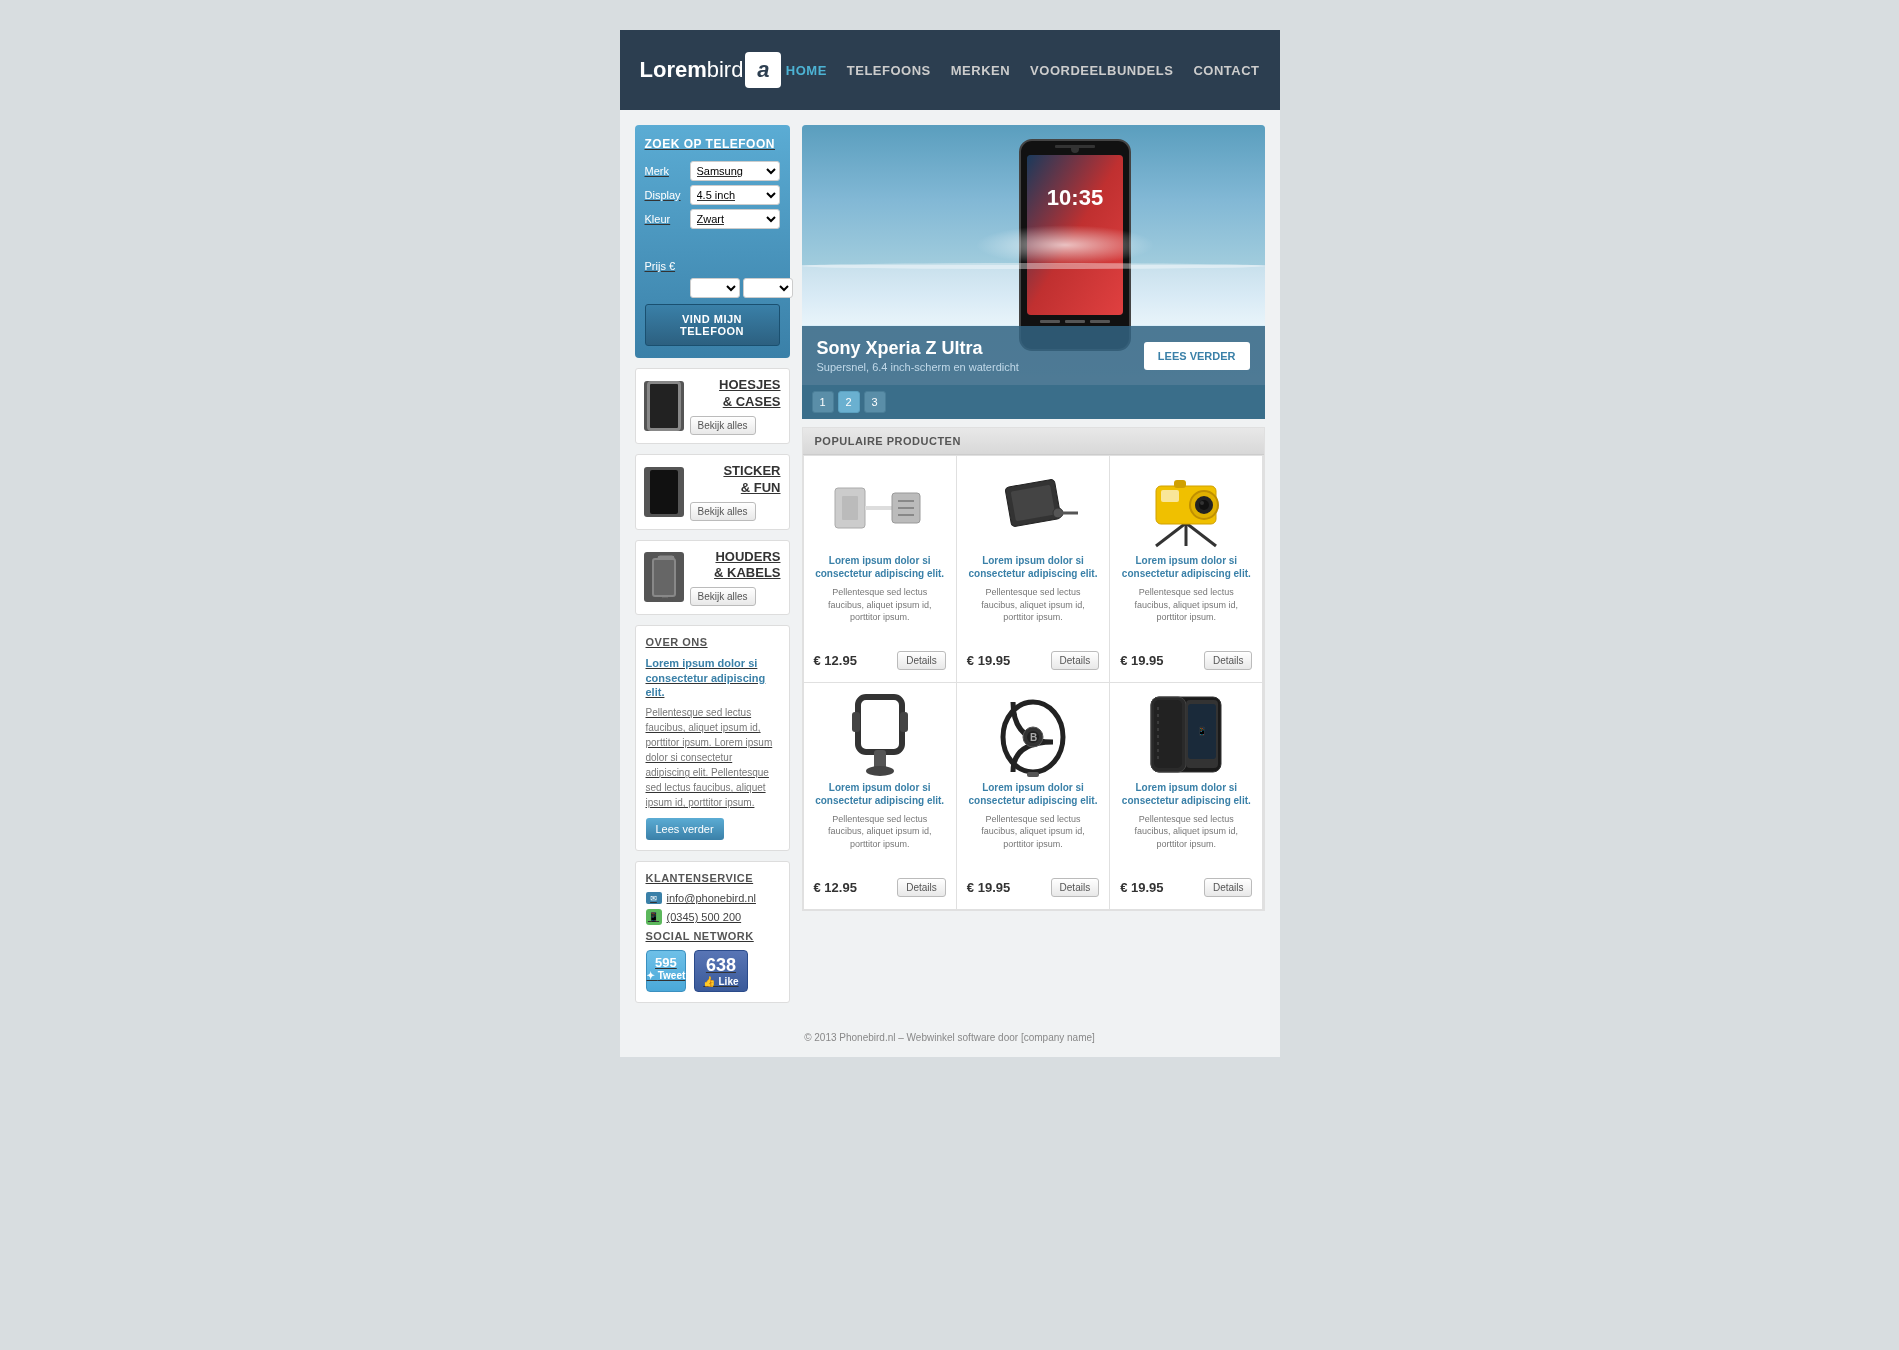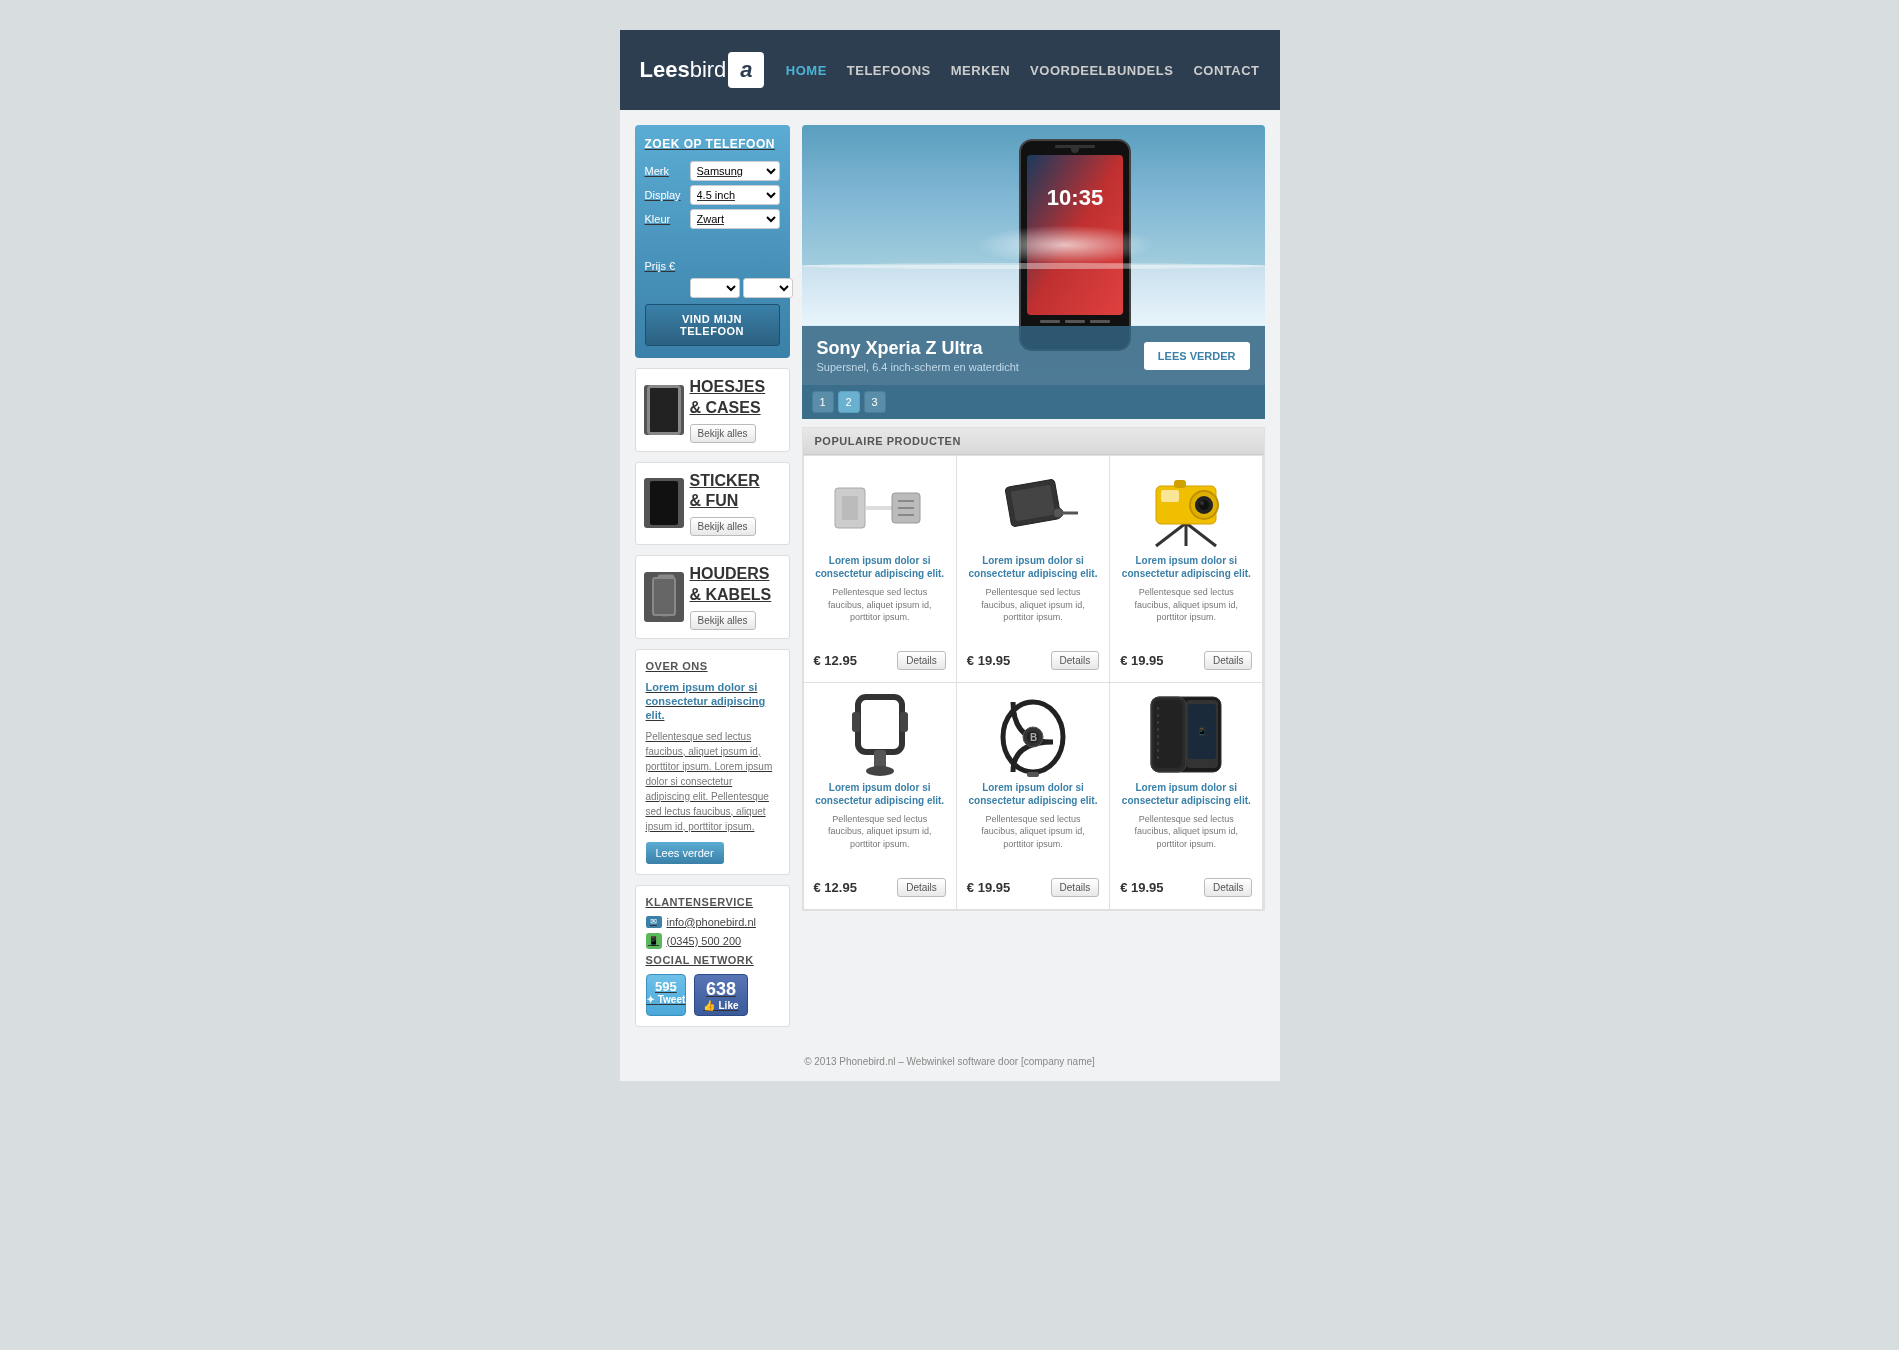--- a/index.html
+++ b/index.html
@@ -191,25 +191,26 @@
       content: '';
       position: absolute;
       width: 20px;
       height: 35px;
       border: 2px solid #888;
       border-radius: 3px;
       background: #666;
     }
     .cat-right { flex: 1; }
     .cat-right h4 {
-      font-size: 16px;
+      font-size: 13px;
       font-weight: bold;
       color: #333;
       line-height: 1.3;
       margin-bottom: 5px;
+      text-align: right;
     }
     .bekijk-btn {
       background: linear-gradient(to bottom, #fff, #e8e8e8);
       border: 1px solid #bbb;
       border-radius: 3px;
       font-size: 10px;
       color: #555;
       padding: 3px 7px;
       cursor: pointer;
     }
@@ -496,21 +497,21 @@
     }
   </style>
 </head>
 <body>
 
 <div class="page-wrapper">
   <div class="header">
     <div class="logo">
       <div style="display:flex;align-items:center;gap:2px;">
         <span class="logo-text">
-          <b>Lees</b><span>bird</span>
+          <b>Lorem</b><span>bird</span>
         </span>
         <div class="logo-icon">
           <span>a</span>
         </div>
       </div>
     </div>
     <nav class="nav">
       <a href="#" class="active">HOME</a>
       <a href="#">TELEFOONS</a>
       <a href="#">MERKEN</a>

